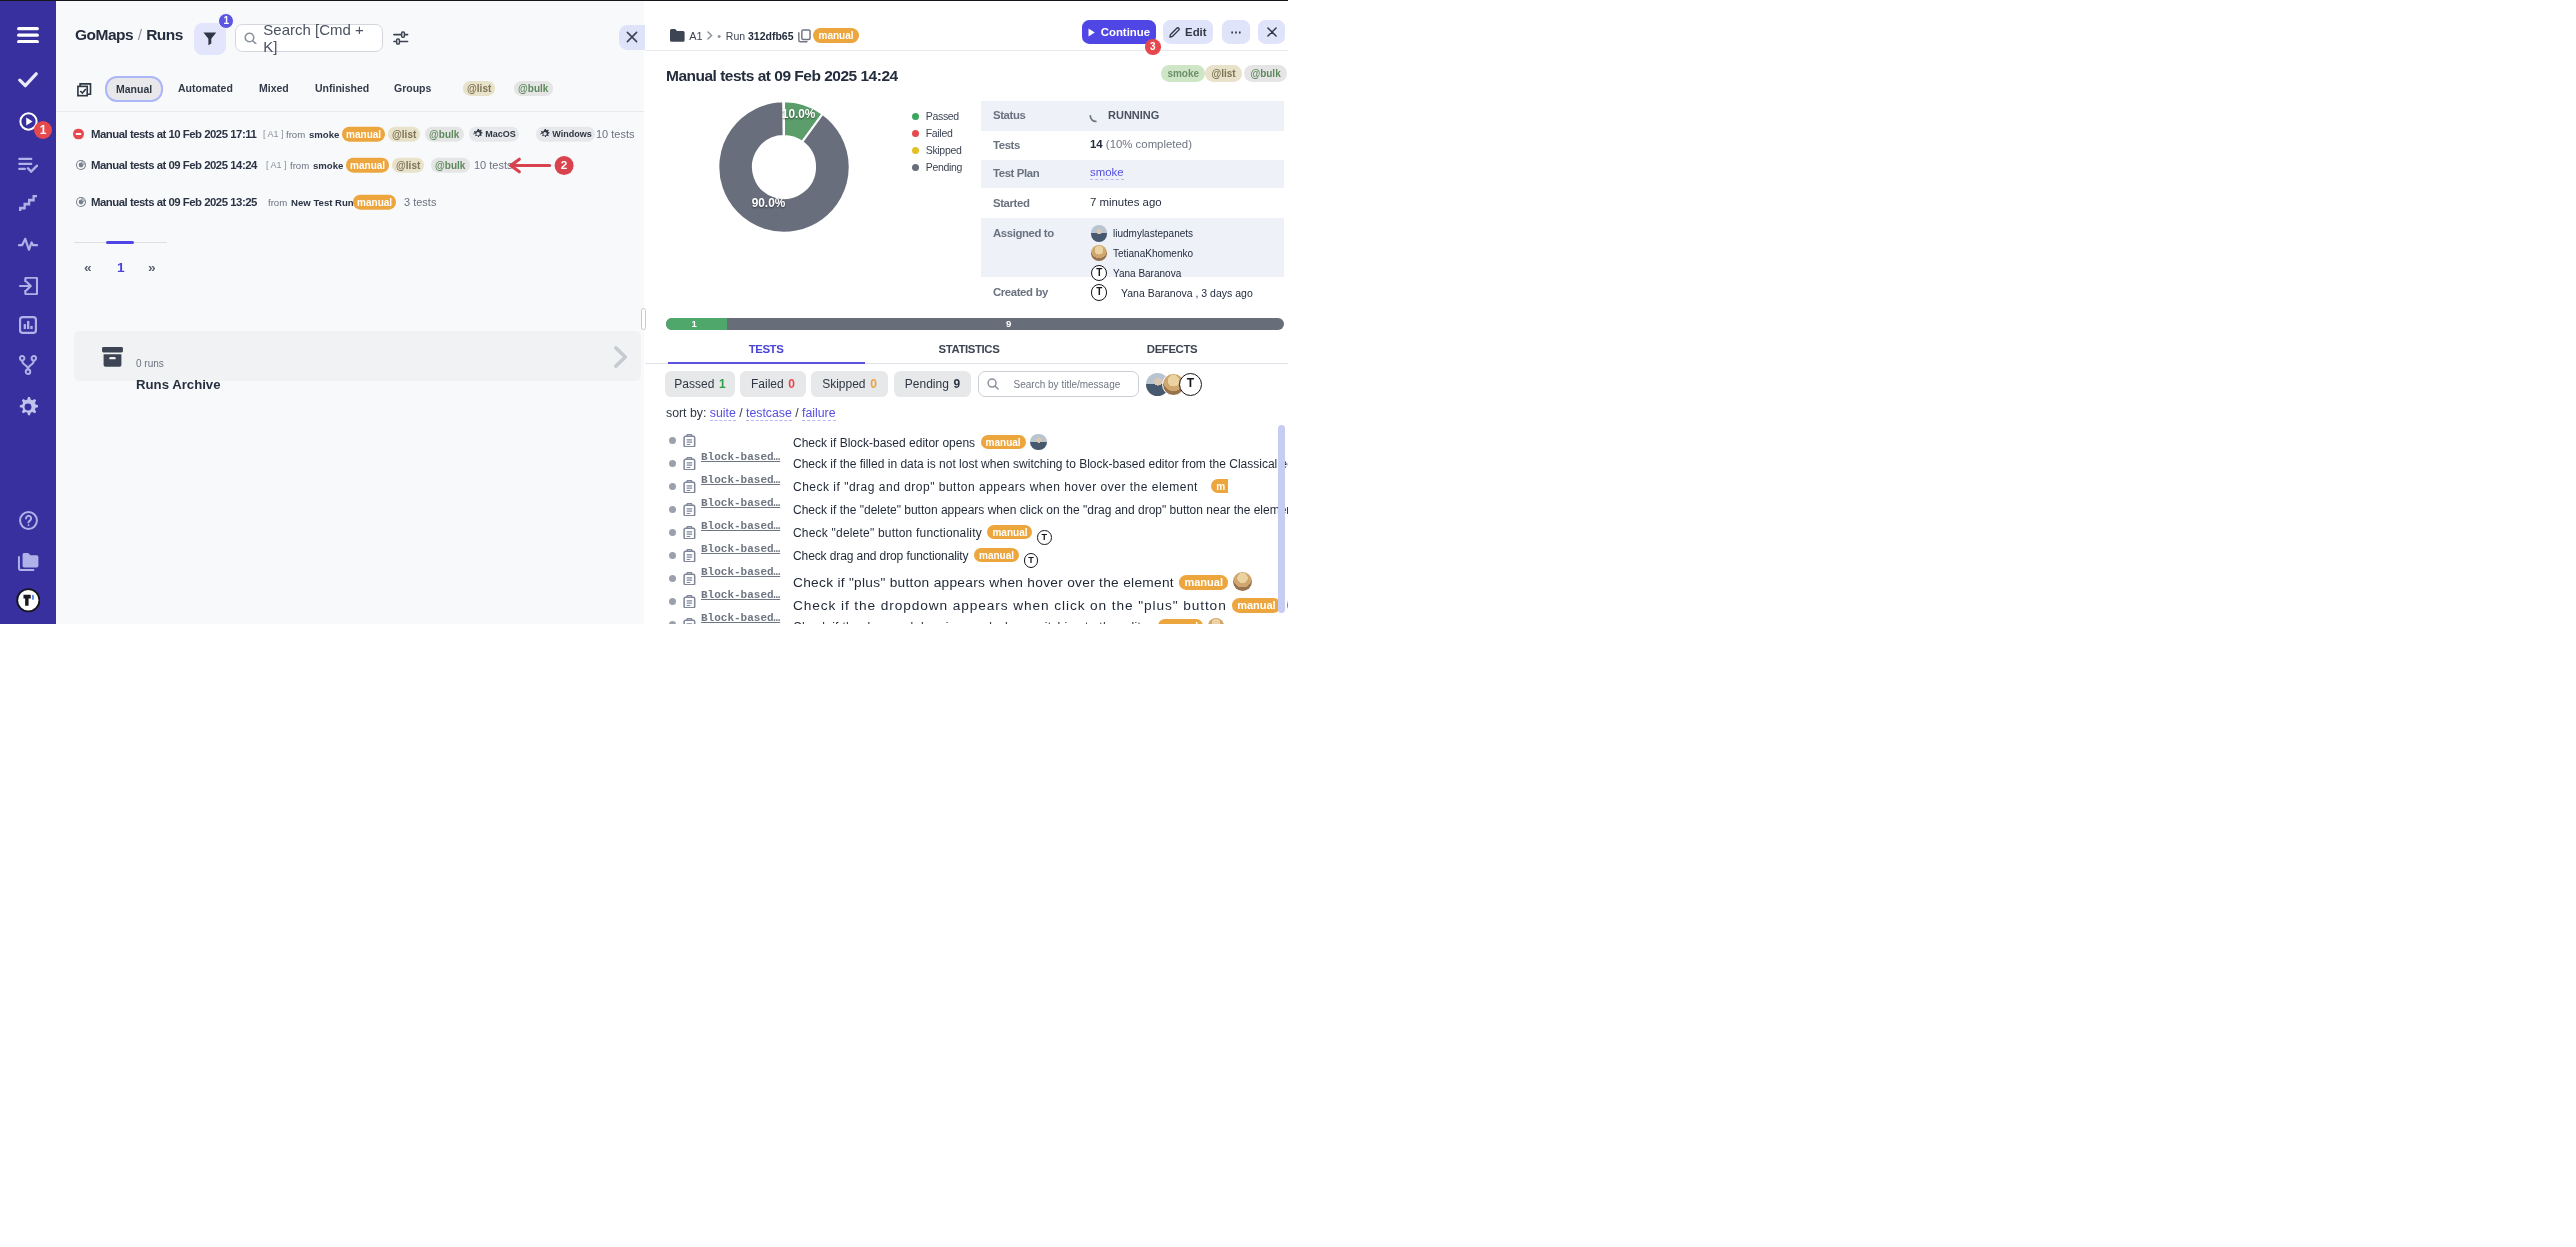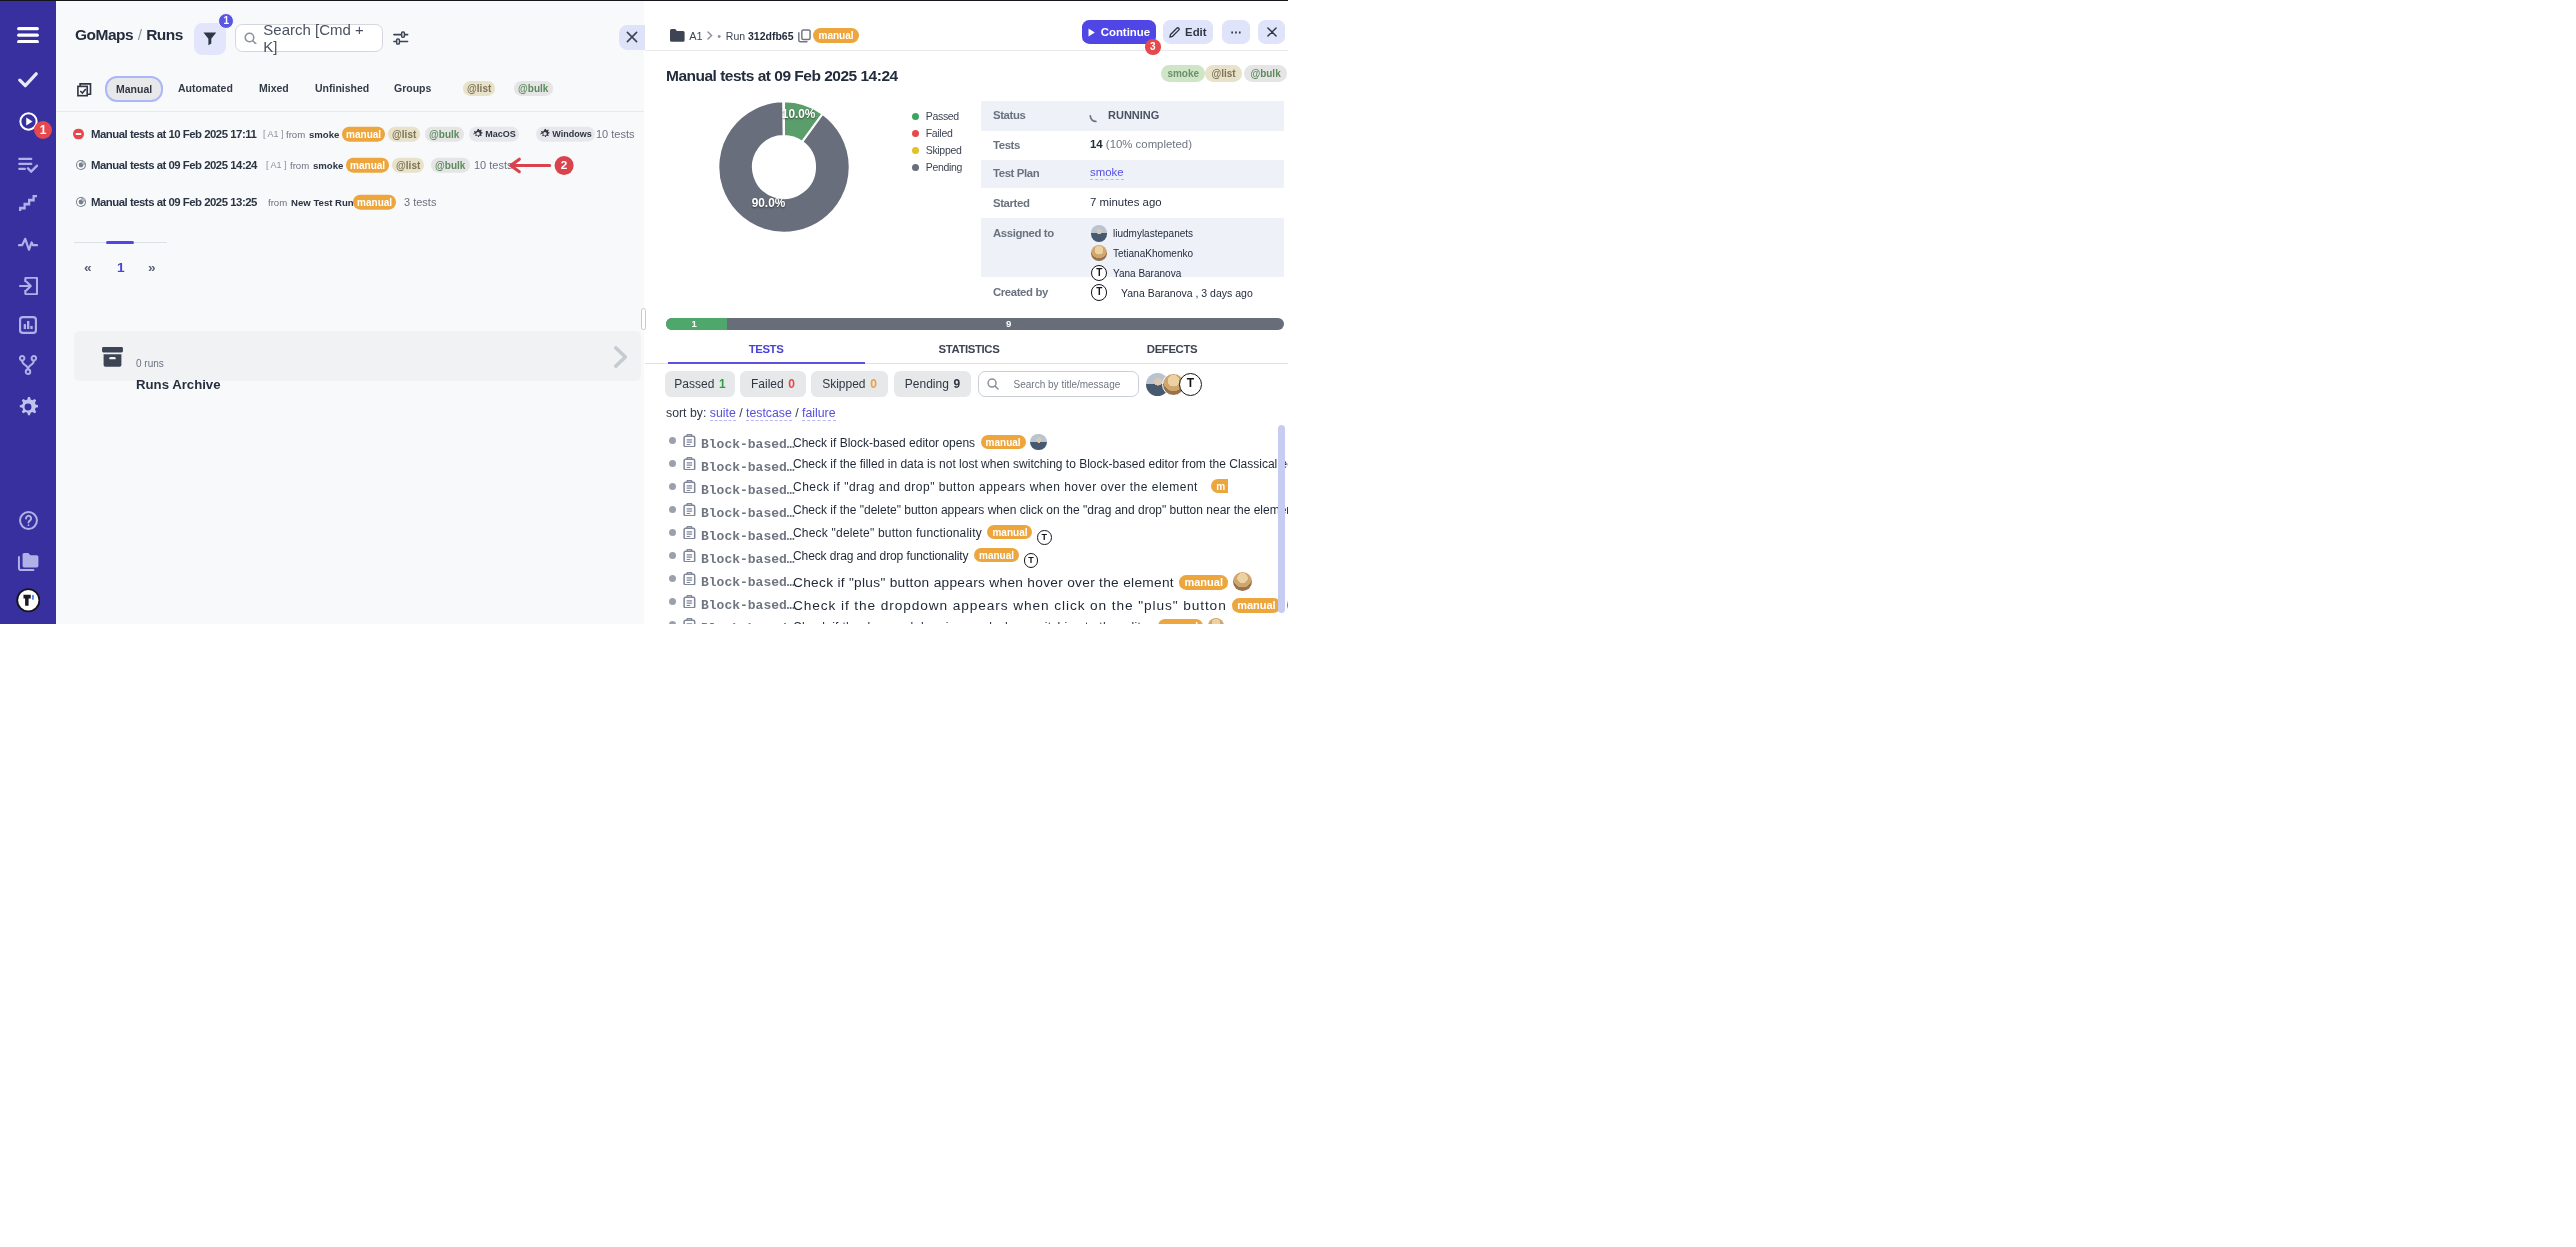--- a/index.html
+++ b/index.html
@@ -67,21 +67,21 @@
 .fchip { position:absolute; top:371px; height:26.4px; background:#e7e8ea; border-radius:6.4px; font-size:12px; color:#2f3744; display:flex; align-items:center; justify-content:center; gap:4.6px; }
 .fnum { font-weight:600; }
 .rsearch { position:absolute; left:978px; top:371px; width:161px; height:26.4px; border:0.9px solid #c9cdd4; border-radius:7.3px; background:#fff; display:flex; align-items:center; padding-left:8.2px; gap:6.4px; }
 .rsearch span { font-size:10px; color:#6f7682;padding-left:8px; }
 .av { border-radius:50%; position:absolute; }
 .sortby { position:absolute; left:666px; top:406px; font-size:12.3px; color:#2f3744; }
 .slink { color:#554fe0; border-bottom:1.4px dashed #b9b6f0; padding-bottom:0px; }
 .trow { position:absolute; left:645px; width:643px; height:23px; }
 .trow .dot { position:absolute; left:24px; top:7.8px; width:7.3px; height:7.3px; border-radius:50%; background:#9aa1ad; }
 .trow .cb { position:absolute; left:38px; top:4.6px; }
-.trow .suite { position:absolute; left:56px; top:8px; font-family:"Liberation Mono", monospace; font-size:13px; font-weight:700; color:#6f7682; }
+.trow .suite { position:absolute; left:56px; top:22px; font-family:"Liberation Mono", monospace; font-size:11px; font-weight:700; color:#6f7682;text-decoration:underline; }
 .trow .tt { position:absolute; left:148px; top:4.6px; font-size:12px; color:#1f2836; white-space:nowrap; }
 .tman { display:inline-flex; height:13.7px; border-radius:7.3px; padding:0 5px; font-size:10px; font-weight:700; background:#eda63d; color:#fff; align-items:center; position:relative; top:-0.9px; margin-left:5.5px; }
 .rscroll { position:absolute; left:1278px; top:425px; width:7.3px; height:188px; background:#c7cdf2; border-radius:3.6px; z-index:9; }
 .annot { position:absolute; z-index:20; }
 .tav { display:inline-block; border-radius:50%; vertical-align:-3.6px; margin-left:4.6px; }
 .avm { background:radial-gradient(circle at 52% 38%, #d9c9b4 0 20%, rgba(0,0,0,0) 21%), linear-gradient(180deg, #b8c4d0 0 48%, #47596e 49% 100%); }
 .avw { background:radial-gradient(circle at 50% 32%, #ecd2a0 0 32%, #cfa76e 33% 58%, #96734c 59%); }
 </style>
 </head>
 <body>

